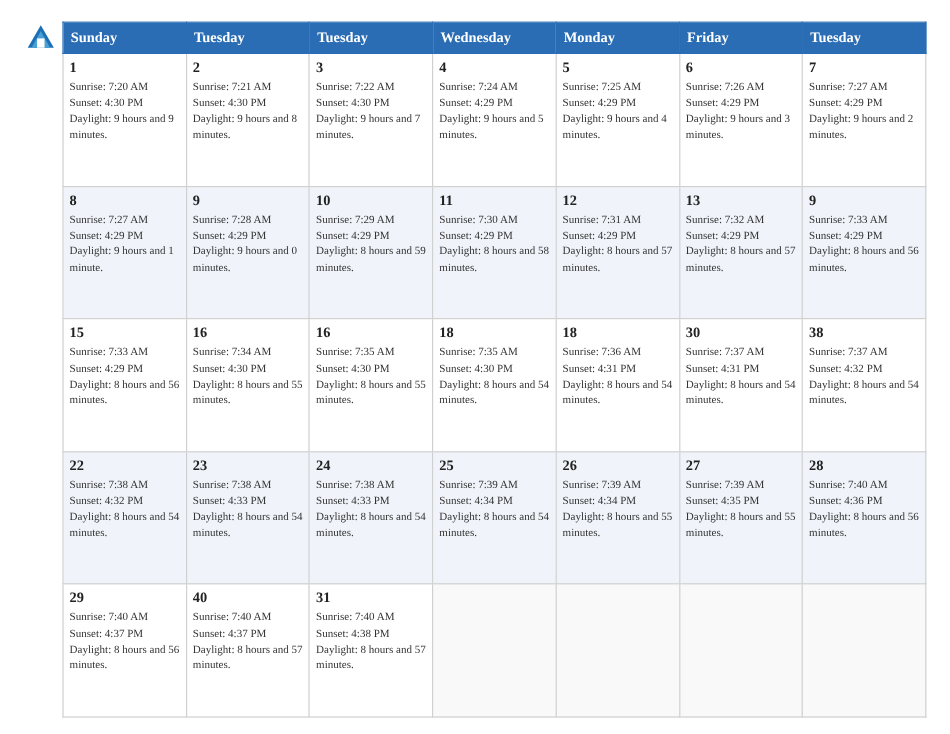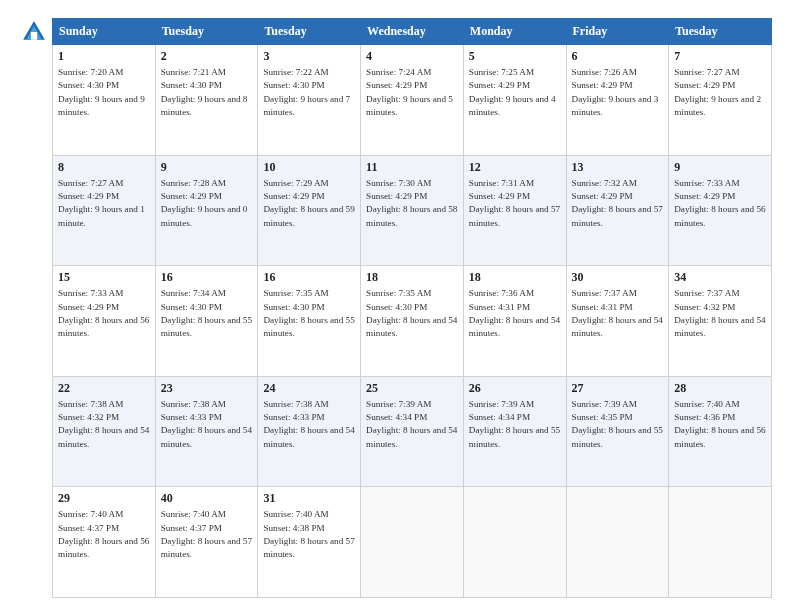--- a/index.html
+++ b/index.html
@@ -219,21 +219,21 @@
       </td>
           <td>
         <span class="day-number">18</span>
         <span class="day-info">Sunrise: 7:36 AM<br>Sunset: 4:31 PM<br>Daylight: 8 hours and 54 minutes.</span>
       </td>
           <td>
         <span class="day-number">30</span>
         <span class="day-info">Sunrise: 7:37 AM<br>Sunset: 4:31 PM<br>Daylight: 8 hours and 54 minutes.</span>
       </td>
           <td>
-        <span class="day-number">34</span>
+        <span class="day-number">38</span>
         <span class="day-info">Sunrise: 7:37 AM<br>Sunset: 4:32 PM<br>Daylight: 8 hours and 54 minutes.</span>
       </td>
         </tr>
         <tr>
           <td>
         <span class="day-number">22</span>
         <span class="day-info">Sunrise: 7:38 AM<br>Sunset: 4:32 PM<br>Daylight: 8 hours and 54 minutes.</span>
       </td>
           <td>
         <span class="day-number">23</span>

